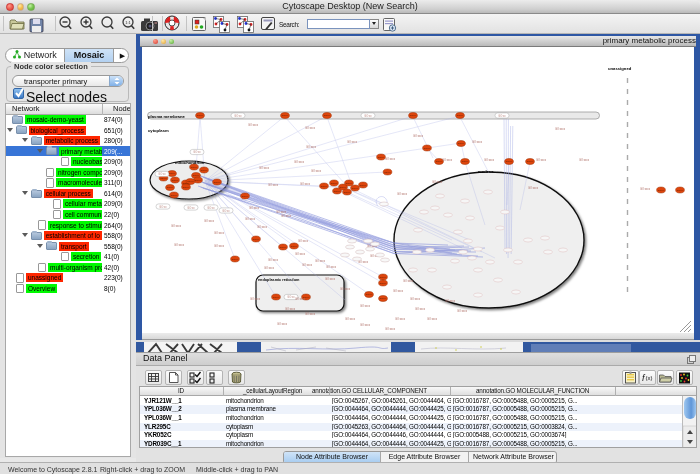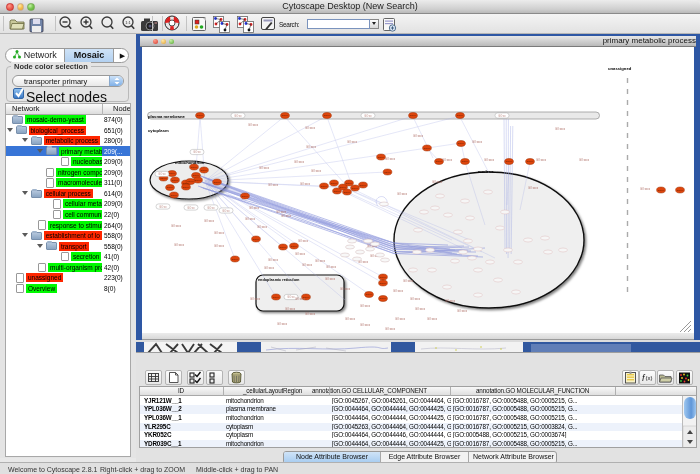--- a/index.html
+++ b/index.html
@@ -648,20 +648,24 @@
 <path d="M285 7 C310 4 340 9 370 6" stroke="#bbc" stroke-width="0.6" fill="none"></path>
 <circle cx="300" cy="6" r="0.8" fill="#cc4"></circle>
         <circle cx="320" cy="8" r="0.8" fill="#cc4"></circle>
         <circle cx="345" cy="5" r="0.8" fill="#cc4"></circle>
         <circle cx="365" cy="7" r="0.8" fill="#cc4"></circle>
 <rect x="387" y="0" width="177" height="12" fill="#31589f"></rect>
 <rect x="395" y="2" width="100" height="8" fill="#eef" opacity="0.25"></rect>
 </svg></div>
 
 <div id="dpanel">
+ <div id="dphead">Data Panel<svg width="9" height="9" style="position:absolute;right:4px;top:2px">
+          <rect x="0.5" y="2.5" width="6" height="6" fill="none" stroke="#777"></rect>
+          <rect x="2.5" y="0.5" width="6" height="6" fill="#eee" stroke="#777"></rect>
+        </svg></div>
  <div id="dpbtns">
         <div class="dbtn" style="left:9px">
           <svg width="15" height="13" style="position:absolute;left:0;top:0">
             <rect x="2.5" y="2.5" width="10" height="8" fill="#eee" stroke="#333" stroke-width="0.9"></rect>
             <line x1="2.5" y1="5.5" x2="12.5" y2="5.5" stroke="#333" stroke-width="0.9"></line>
             <line x1="2.5" y1="8" x2="12.5" y2="8" stroke="#333" stroke-width="0.9"></line>
             <line x1="5.5" y1="2.5" x2="5.5" y2="11" stroke="#333" stroke-width="0.9"></line>
             <line x1="9.5" y1="2.5" x2="9.5" y2="11" stroke="#333" stroke-width="0.9"></line>
           </svg>
         </div>

